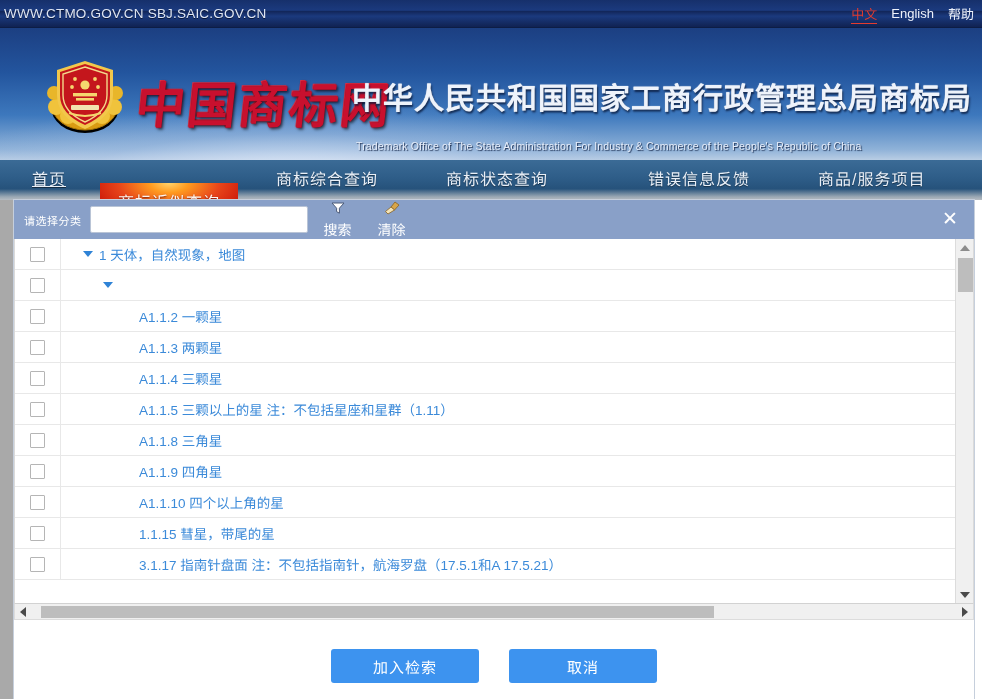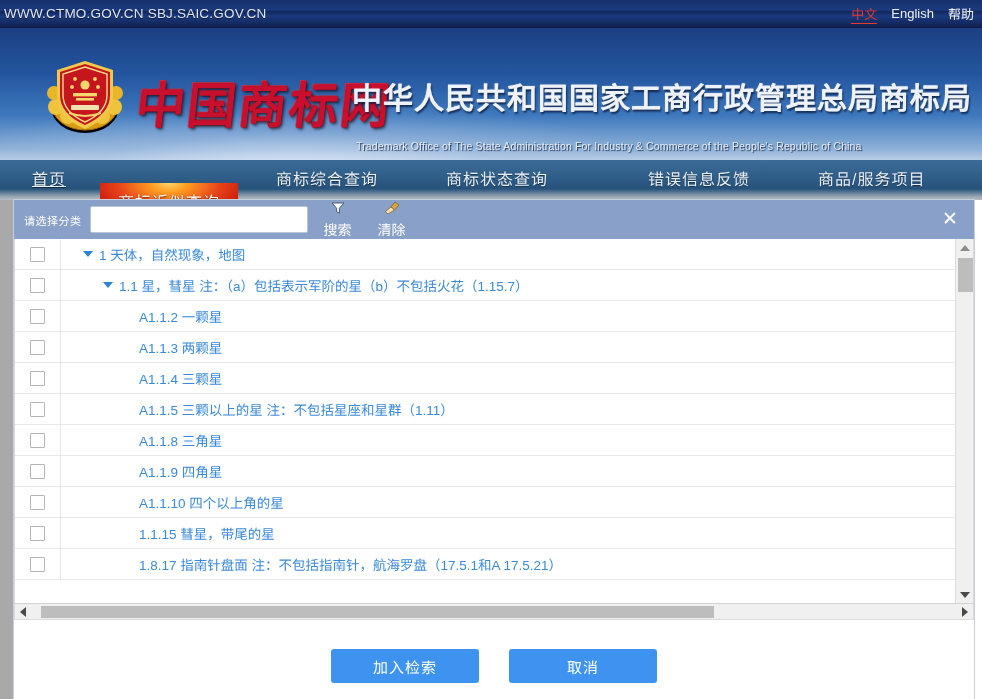--- a/index.html
+++ b/index.html
@@ -329,21 +329,20 @@
             <span class="caret"></span>
             <span>1 天体，自然现象，地图</span>
           </div>
         </div>
         <div class="row">
           <div class="cb-cell">
             <div class="cbox"></div>
           </div>
           <div class="txt-cell lvl1">
             <span class="caret"></span>
-            <span>1.1 星，彗星 注：（a）包括表示军阶的星（b）不包括火花（1.15.7）</span>
           </div>
         </div>
         <div class="row">
           <div class="cb-cell">
             <div class="cbox"></div>
           </div>
           <div class="txt-cell lvl2">
             <span>A1.1.2 一颗星</span>
           </div>
         </div>
@@ -401,21 +400,21 @@
           </div>
           <div class="txt-cell lvl2">
             <span>1.1.15 彗星，带尾的星</span>
           </div>
         </div>
         <div class="row">
           <div class="cb-cell">
             <div class="cbox"></div>
           </div>
           <div class="txt-cell lvl2">
-            <span>1.8.17 指南针盘面 注：不包括指南针，航海罗盘（17.5.1和A 17.5.21）</span>
+            <span>3.1.17 指南针盘面 注：不包括指南针，航海罗盘（17.5.1和A 17.5.21）</span>
           </div>
         </div>
       </div>
     <div id="vscroll">
       <div class="arrow up">
           <span class="tri-up"></span>
         </div>
       <div id="vthumb"></div>
       <div class="arrow down">
           <span class="tri-dn"></span>

